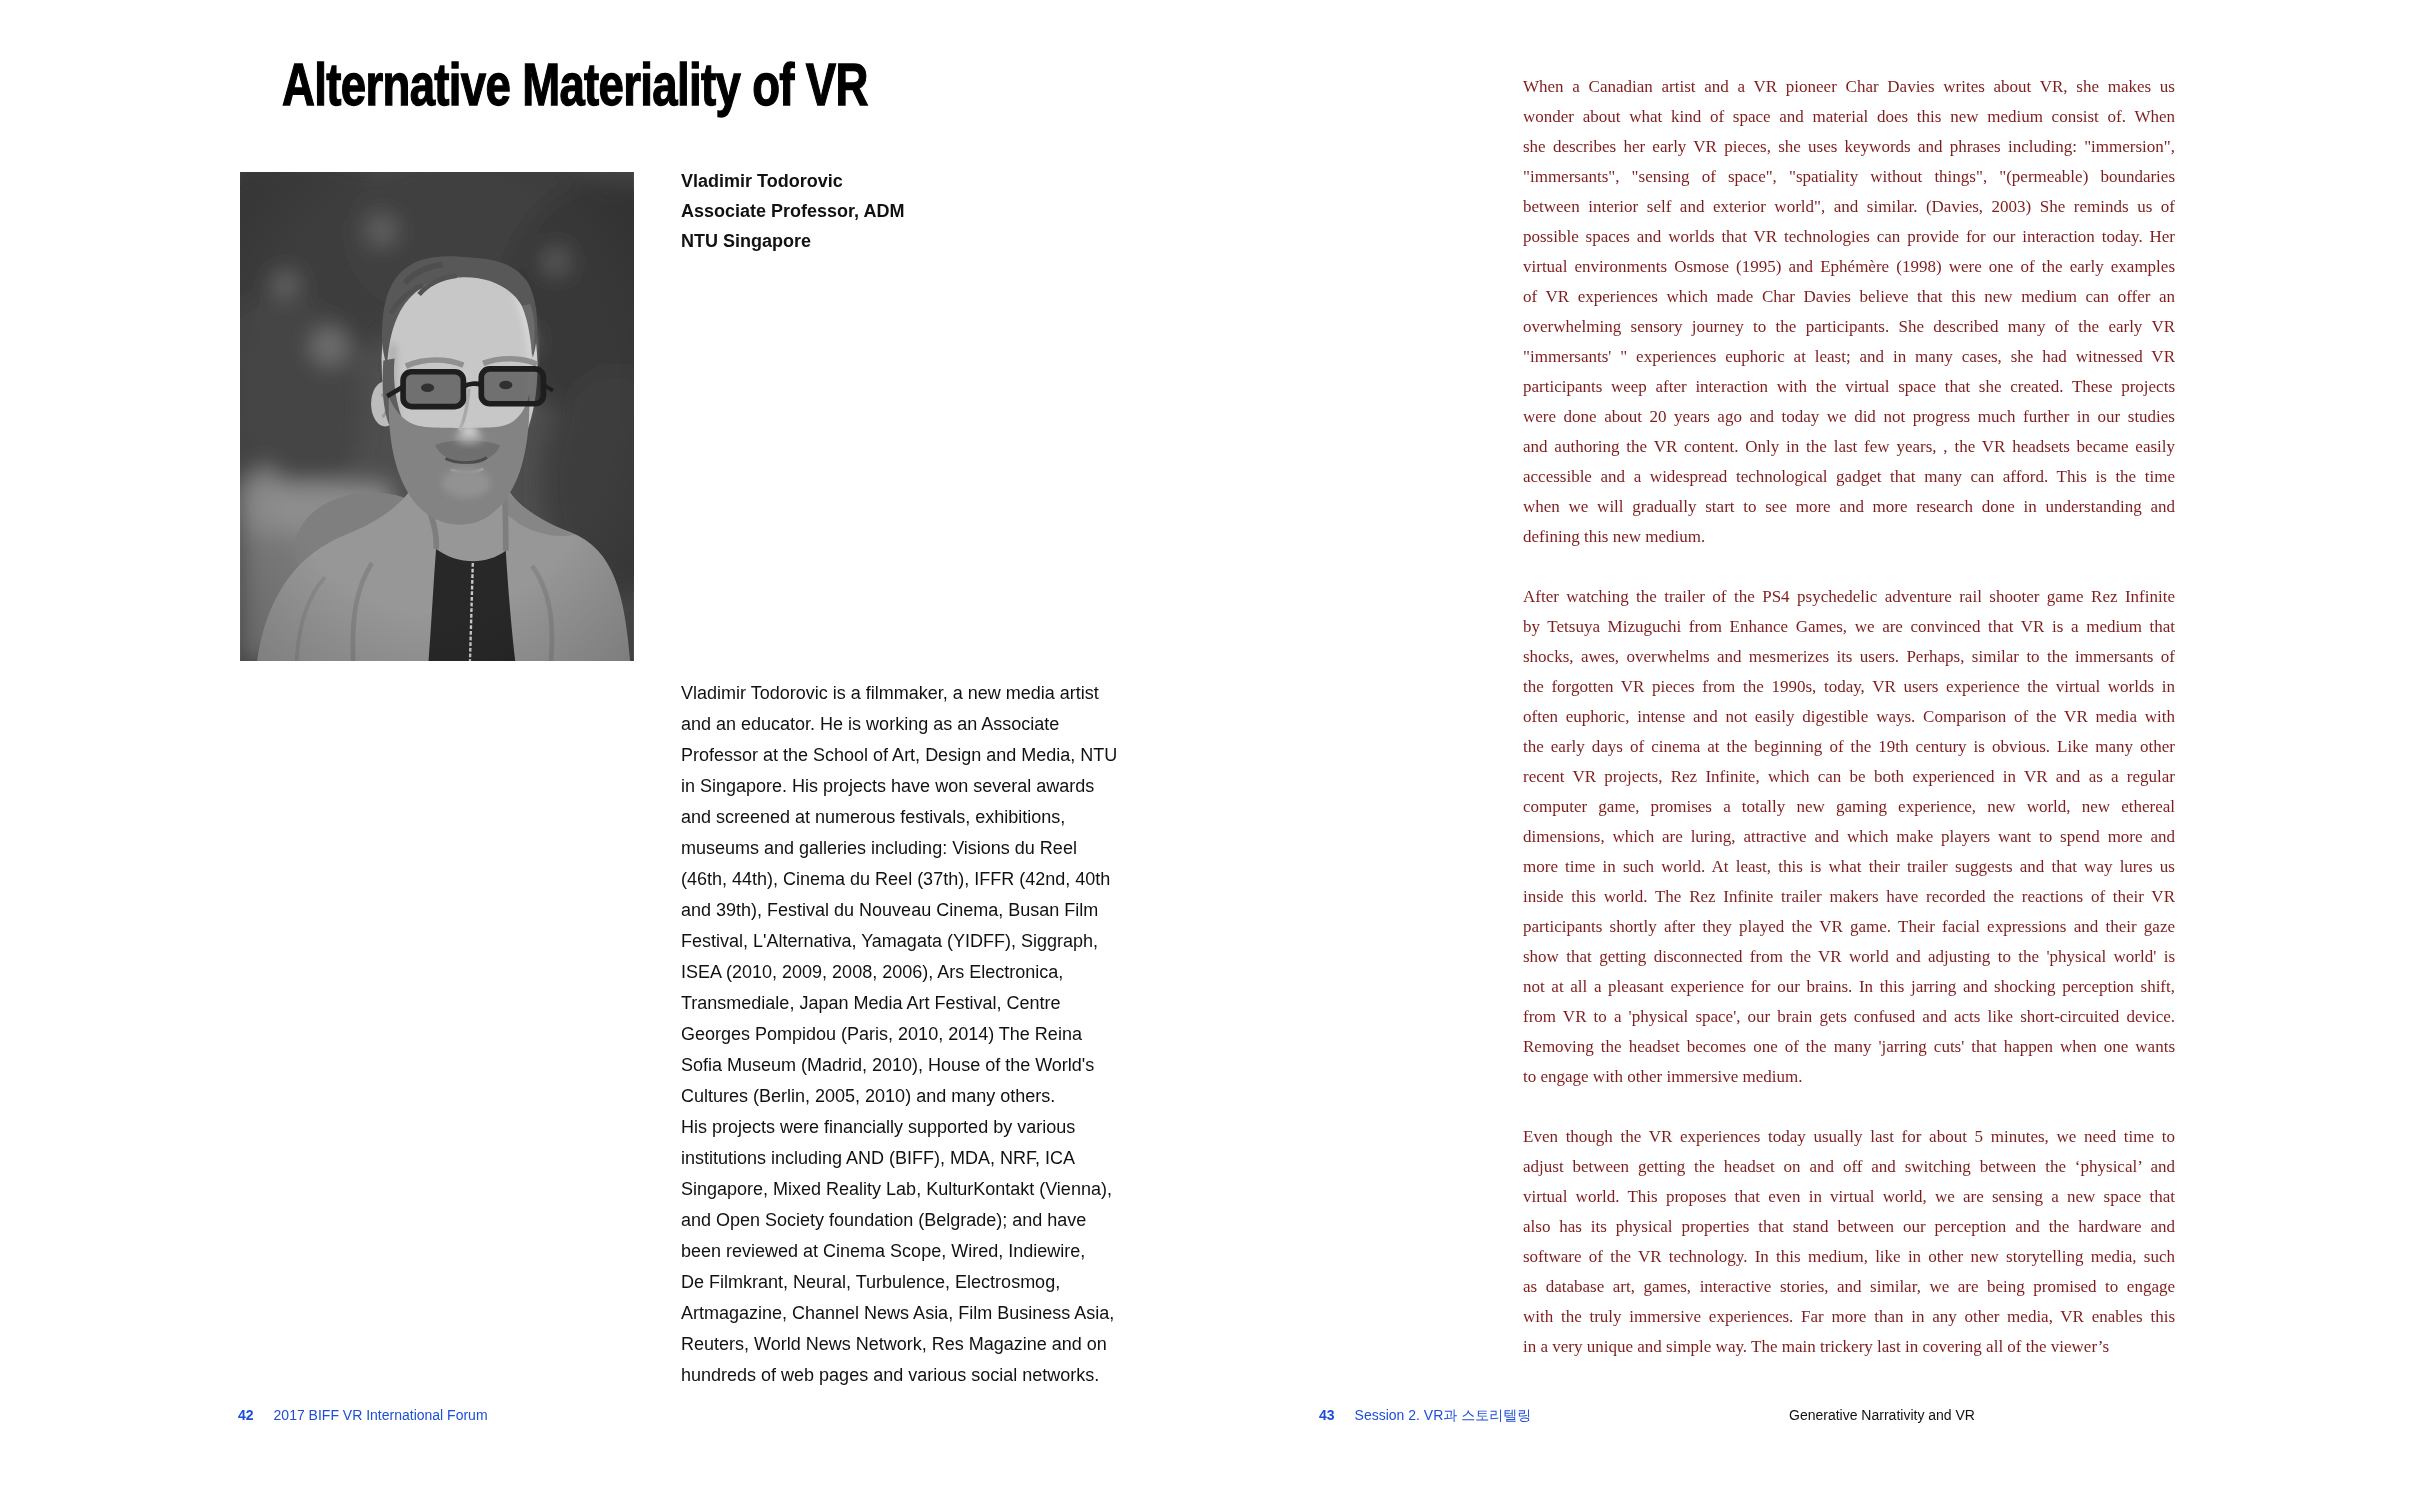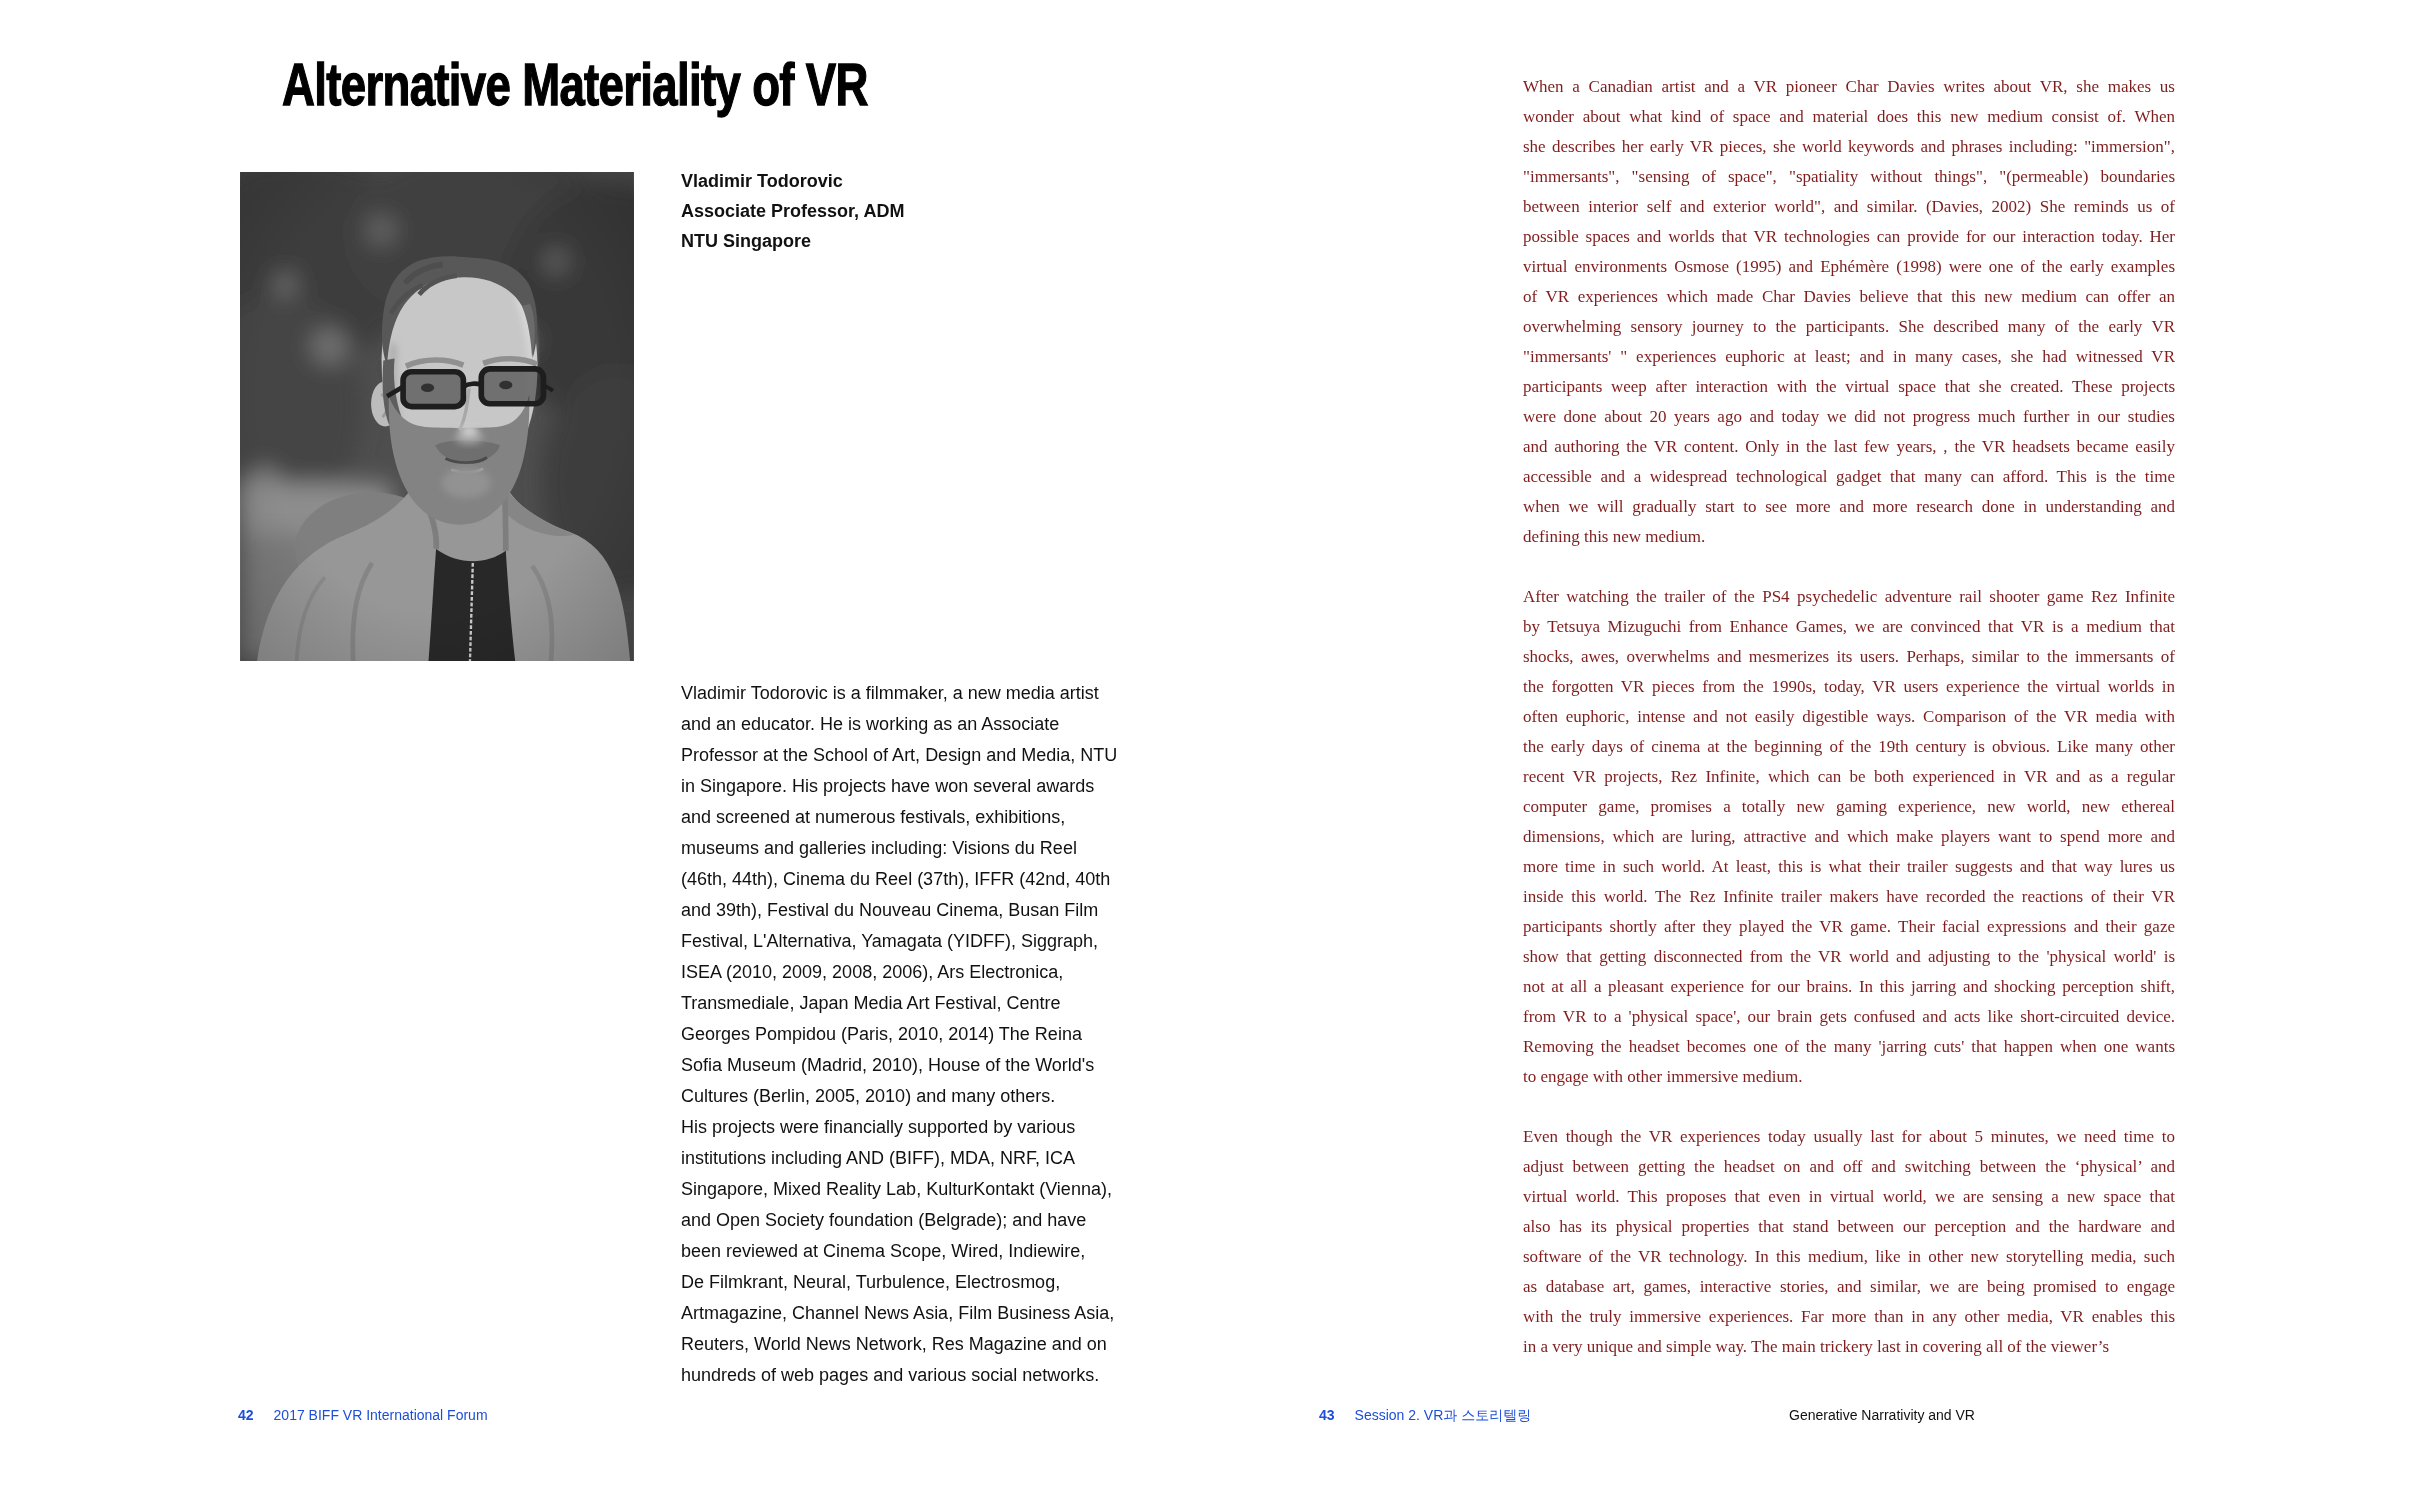--- a/index.html
+++ b/index.html
@@ -169,23 +169,23 @@
     <div class="footer footer-left">
       <span class="pgnum">42</span><span class="pglabel">2017 BIFF VR International Forum</span>
     </div>
   </section>
 
   <section>
     <div class="right-col">
       <div class="para">
           <div class="jl">When a Canadian artist and a VR pioneer Char Davies writes about VR, she makes us</div>
           <div class="jl">wonder about what kind of space and material does this new medium consist of. When</div>
-          <div class="jl">she describes her early VR pieces, she world keywords and phrases including: "immersion",</div>
+          <div class="jl">she describes her early VR pieces, she uses keywords and phrases including: "immersion",</div>
           <div class="jl">"immersants", "sensing of space", "spatiality without things", "(permeable) boundaries</div>
-          <div class="jl">between interior self and exterior world", and similar. (Davies, 2002) She reminds us of</div>
+          <div class="jl">between interior self and exterior world", and similar. (Davies, 2003) She reminds us of</div>
           <div class="jl">possible spaces and worlds that VR technologies can provide for our interaction today. Her</div>
           <div class="jl">virtual environments Osmose (1995) and Ephémère (1998) were one of the early examples</div>
           <div class="jl">of VR experiences which made Char Davies believe that this new medium can offer an</div>
           <div class="jl">overwhelming sensory journey to the participants. She described many of the early VR</div>
           <div class="jl">"immersants' " experiences euphoric at least; and in many cases, she had witnessed VR</div>
           <div class="jl">participants weep after interaction with the virtual space that she created. These projects</div>
           <div class="jl">were done about 20 years ago and today we did not progress much further in our studies</div>
           <div class="jl">and authoring the VR content. Only in the last few years, , the VR headsets became easily</div>
           <div class="jl">accessible and a widespread technological gadget that many can afford. This is the time</div>
           <div class="jl">when we will gradually start to see more and more research done in understanding and</div>

